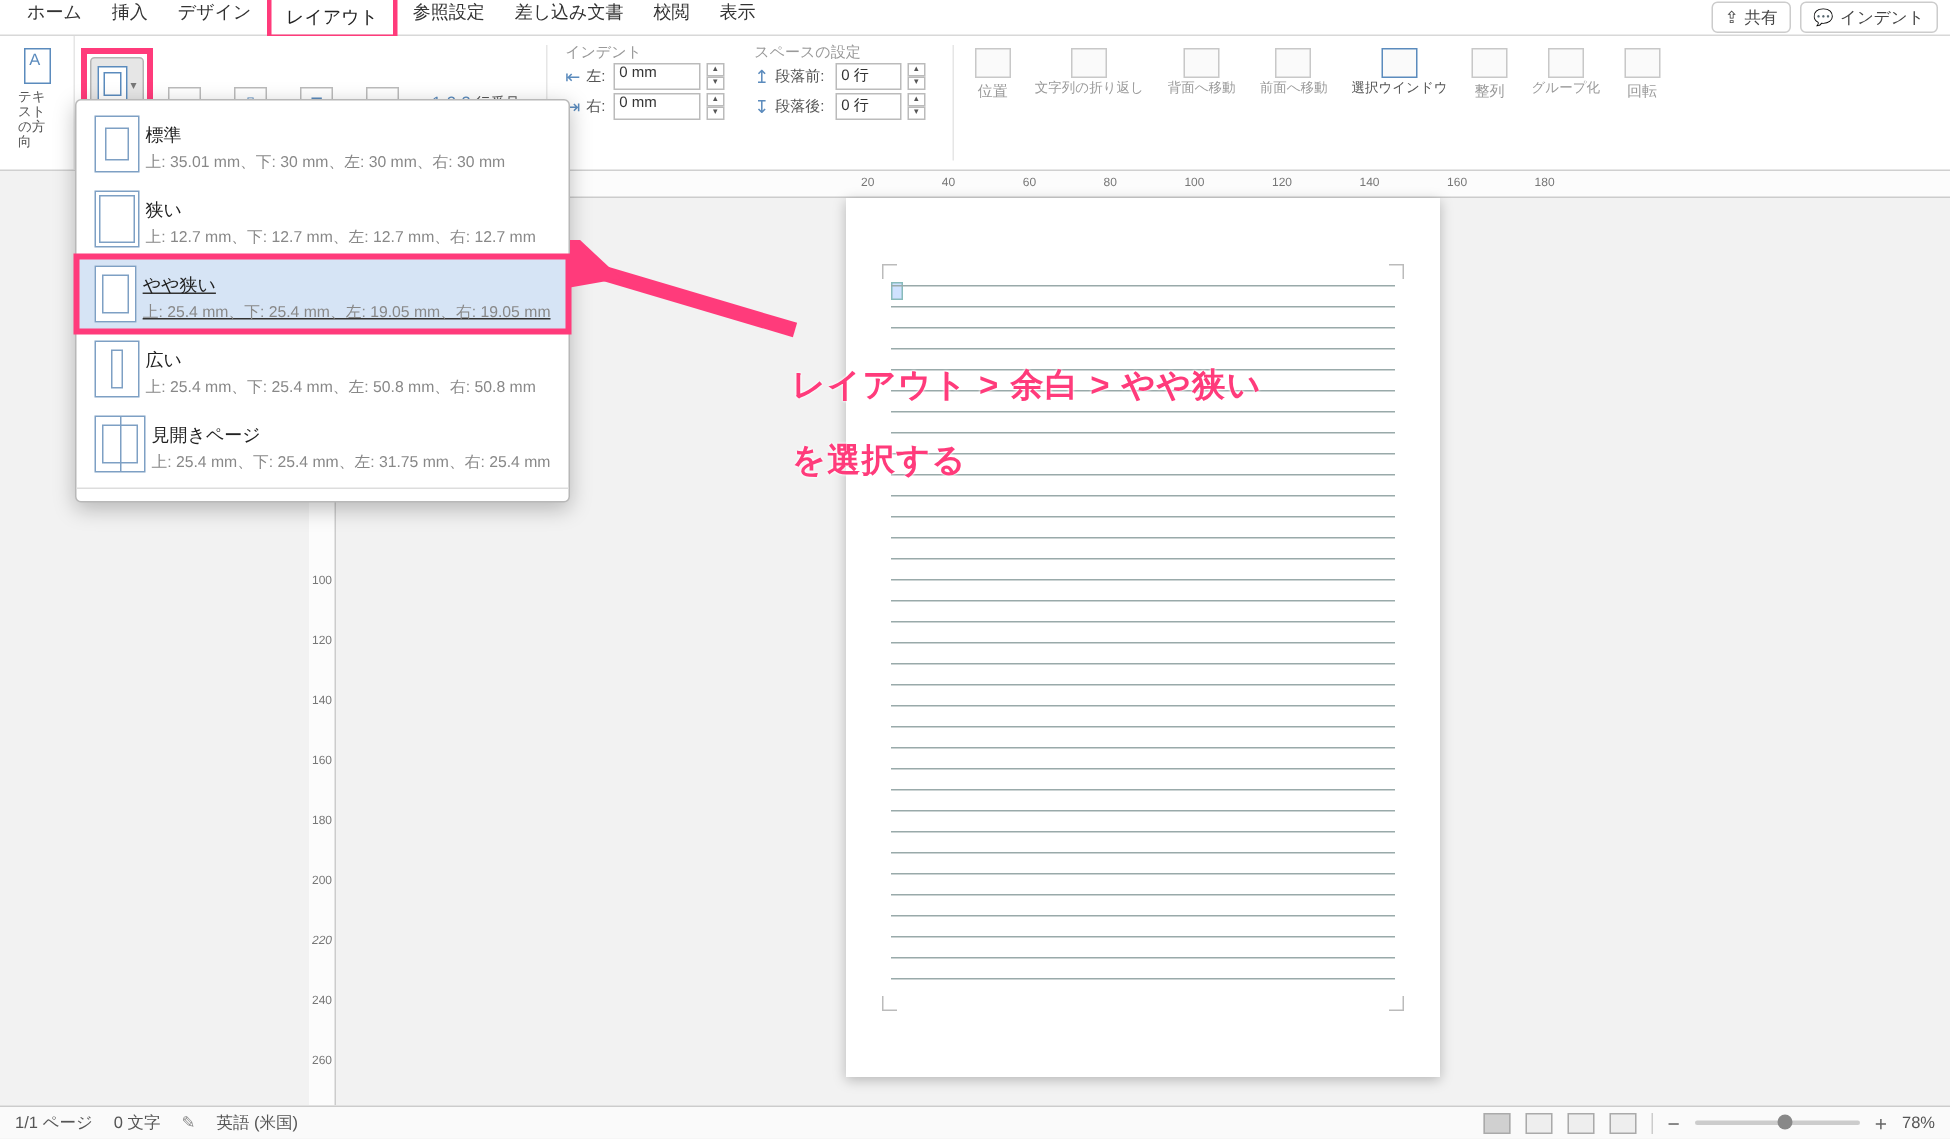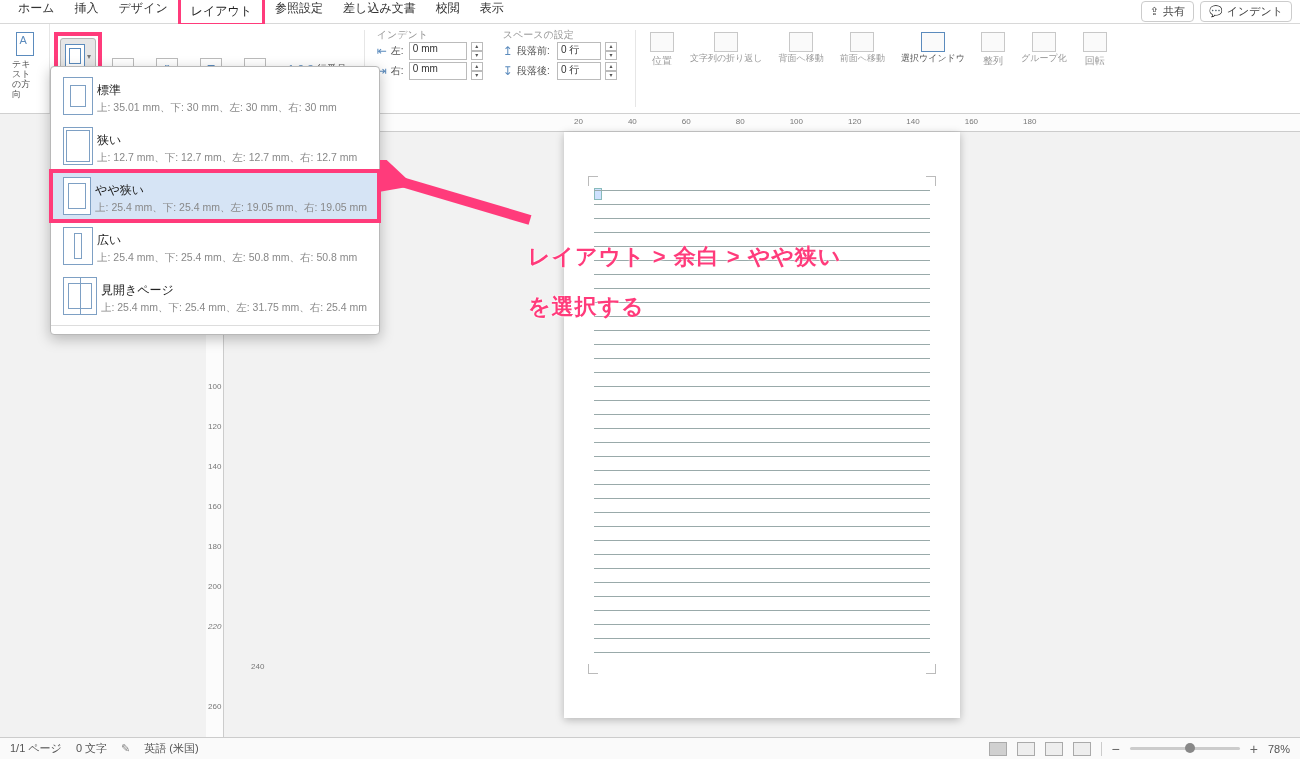--- a/index.html
+++ b/index.html
@@ -46,21 +46,21 @@
 .dd-item .thumb::after{content:"";position:absolute;border:1px solid #7ea0c4;}
 .thumb.normal::after{inset:7px 6px;}
 .thumb.narrow::after{inset:2px;}
 .thumb.mod::after{inset:5px 4px;}
 .thumb.wide::after{inset:5px 10px;}
 .thumb.mirror{width:42px;}
 .thumb.mirror::before{content:"";position:absolute;left:50%;top:0;bottom:0;width:1px;background:#7ea0c4;}
 .thumb.mirror::after{inset:5px 4px;}
 .dd-text .t1{font-size:12px;color:#222;}
 .dd-text .t2{font-size:10.5px;color:#888; margin-top:2px; white-space:nowrap;}
-.dd-item.sel{ background:#d6e4f5; }
+.dd-item.sel{ background:#d6e4f5;text-decoration:underline; }
 .dd-item.sel-border{ outline:4px solid #ff3b7b; outline-offset:-2px;}
 .dd-sep{height:1px;background:#ddd;margin:4px 0;}
 .dd-custom{padding:8px 16px;font-size:12px;color:#333;}
 
 
 .workspace{position:absolute;top:114px;left:0;right:0;bottom:22px;background:#f2f2f2;overflow:hidden;}
 .ruler-h{position:absolute;top:0;left:224px;right:0;height:18px;background:#fcfcfc;border-bottom:1px solid #ccc;font-size:8px;color:#777;}
 .ruler-h .ticks{position:absolute;left:350px;top:3px;display:flex;gap:45px;}
 .ruler-v{position:absolute;top:18px;left:206px;width:18px;bottom:0;background:#fcfcfc;border-right:1px solid #ccc;}
 .ruler-v .vt{position:absolute;left:2px;font-size:8px;color:#777;transform:none;}
@@ -296,21 +296,21 @@
       </div>
   </div>
   <div class="ruler-v" id="vticks">
       <div class="vt" style="top: 250px;">100</div>
       <div class="vt" style="top: 290px;">120</div>
       <div class="vt" style="top: 330px;">140</div>
       <div class="vt" style="top: 370px;">160</div>
       <div class="vt" style="top: 410px;">180</div>
       <div class="vt" style="top: 450px;">200</div>
       <div class="vt" style="top: 490px; font-style: italic;">220</div>
-      <div class="vt" style="top: 530px; margin-left: 43px;">240</div>
+      <div class="vt" style="top: 530px;">240</div>
       <div class="vt" style="top: 570px;">260</div>
     </div>
   <div class="page">
     <div class="m-corner mc-tl"></div>
     <div class="m-corner mc-tr"></div>
     <div class="m-corner mc-bl"></div>
     <div class="m-corner mc-br"></div>
     <div class="cursor-mark"></div>
     <div class="lines" id="gridlines">
         <div></div>

